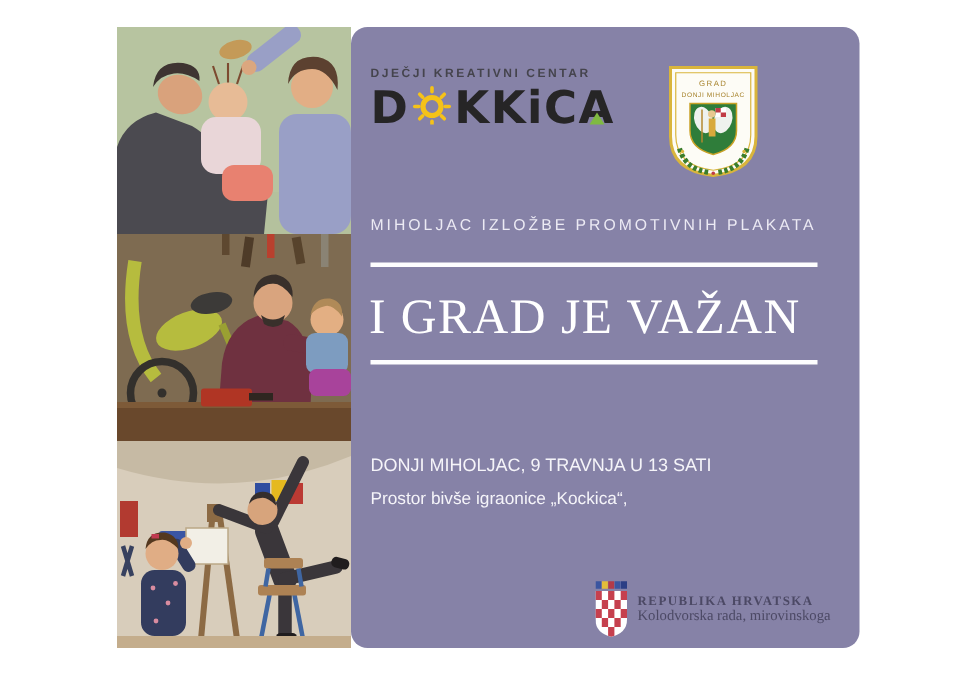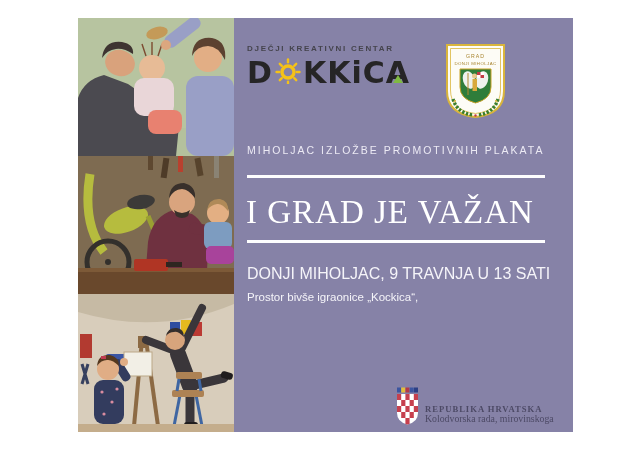--- a/index.html
+++ b/index.html
@@ -2,21 +2,21 @@
 <html><head>
 <meta charset="utf-8">
 <style>
   html,body{margin:0;padding:0;background:#ffffff;}
   .stage{position:relative;width:640px;height:453px;background:#ffffff;overflow:hidden;
          font-family:"Liberation Sans",sans-serif;}
   .poster{position:absolute;left:78px;top:18px;width:495px;height:414px;display:flex;}
   .photo-col{width:156px;height:414px;display:flex;flex-direction:column;flex:none;}
   .photo{width:156px;height:138px;display:block;}
   .photo svg{display:block;width:156px;height:138px;}
-  .content{flex:1;position:relative;background:#8682A7;color:#fff;}
+  .content{flex:1;position:relative;background:#8682A7;color:#fff;border-radius:11px;}
 
   .brand{position:absolute;left:13px;top:26px;}
   .brand-tagline{font-size:8px;font-weight:bold;letter-spacing:1.7px;color:#45444D;white-space:nowrap;}
   .wordmark{display:flex;align-items:center;margin-top:3px;height:34px;
             font-family:"DejaVu Sans",sans-serif;font-weight:bold;font-size:30px;color:#262526;letter-spacing:1px;}
   .wm-letter{line-height:34px;}
   .sun{margin:0 2px;}
   .wm-a{position:relative;line-height:34px;}
   .wm-a .tri{position:absolute;left:50%;bottom:7px;transform:translateX(-50%);width:0;height:0;
              border-left:5px solid transparent;border-right:5px solid transparent;border-bottom:8px solid #7FBA42;}
@@ -26,23 +26,23 @@
   .subtitle{position:absolute;left:13px;top:126px;font-size:10.5px;letter-spacing:2px;
             color:#ECEAF4;white-space:nowrap;}
   .rule{position:absolute;left:13px;width:298px;height:2.5px;background:#FDFDFE;}
   .rule-1{top:157px;}
   .rule-2{top:222px;}
   .title{position:absolute;left:12px;top:176px;font-family:"Liberation Serif","DejaVu Serif",serif;
          font-size:33px;font-weight:normal;letter-spacing:1px;color:#FFFFFF;white-space:nowrap;margin:0;}
 
   .details{position:absolute;left:13px;top:245px;color:#F5F4F9;font-size:11.5px;line-height:22.5px;}
   .details .d-line{white-space:nowrap;}
-  .details .d-line:first-child{font-size:16px;}
-
-  .ministry{position:absolute;left:163px;top:369px;display:flex;gap:7px;align-items:flex-end;}
+  .details .d-line:first-child{font-size:12px;margin-top:36px;}
+
+  .ministry{position:absolute;left:163px;top:369px;display:flex;gap:7px;align-items:center;}
   .ministry-arms{width:21px;height:38px;flex:none;}
   .ministry-text{font-family:"Liberation Serif","DejaVu Serif",serif;color:#4C4965;font-size:9.8px;line-height:10.6px;}
   .ministry-text .m-line1{font-size:8.6px;font-weight:bold;letter-spacing:1px;}
 </style>
 </head>
 <body>
 
 <div class="stage">
   <div class="poster">
 

